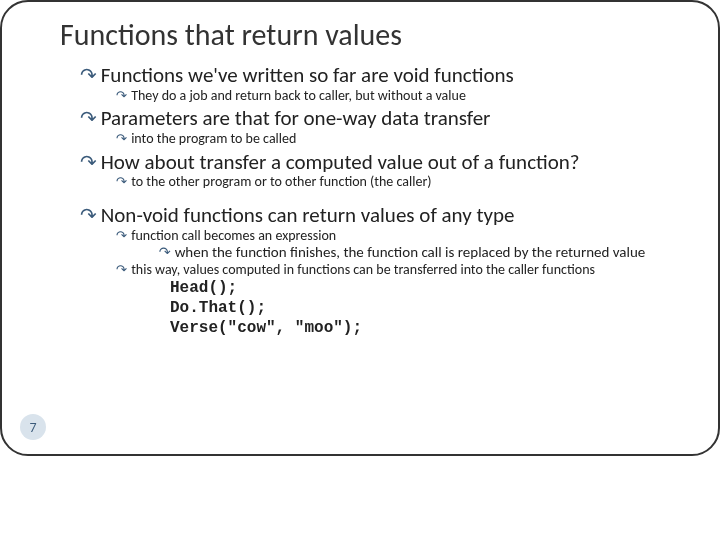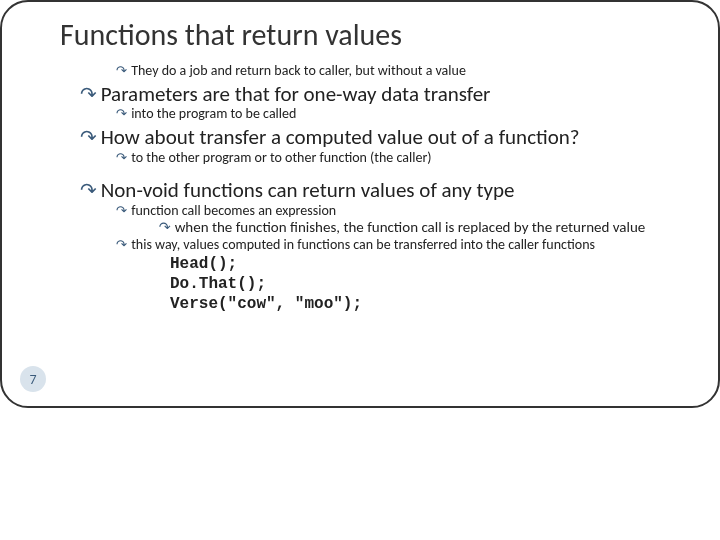--- a/index.html
+++ b/index.html
@@ -8,21 +8,21 @@
     width: 720px;
     height: 540px;
     font-family: Calibri, Arial, sans-serif;
     background: #fff;
     color: #333;
     position: relative;
     box-sizing: border-box;
   }
   .slide {
     width: 720px;
-    height: 408px;
+    height: 456px;
     border: 2px solid #333;
     border-radius: 28px;
     box-sizing: border-box;
     padding: 14px 28px 10px 28px;
     position: relative;
     overflow: hidden;
   }
   .title {
     font-size: 30px;
     font-weight: 400;
@@ -89,20 +89,23 @@
 </style>
 </head>
 <body>
 
 <div class="slide">
 
   <h1 class="title">Functions that return values</h1>
 
   <div class="content">
 
+    <div class="lvl1">
+      <span class="bullet-icon">↷</span><span>Functions we've written so far are void functions</span>
+    </div>
     <div class="lvl2">
       <span class="bullet-icon">↷</span><span>They do a job and return back to caller, but without a value</span>
     </div>
 
     <div class="lvl1">
       <span class="bullet-icon">↷</span><span>Parameters are that for one-way data transfer</span>
     </div>
     <div class="lvl2">
       <span class="bullet-icon">↷</span><span>into the program to be called</span>
     </div>

